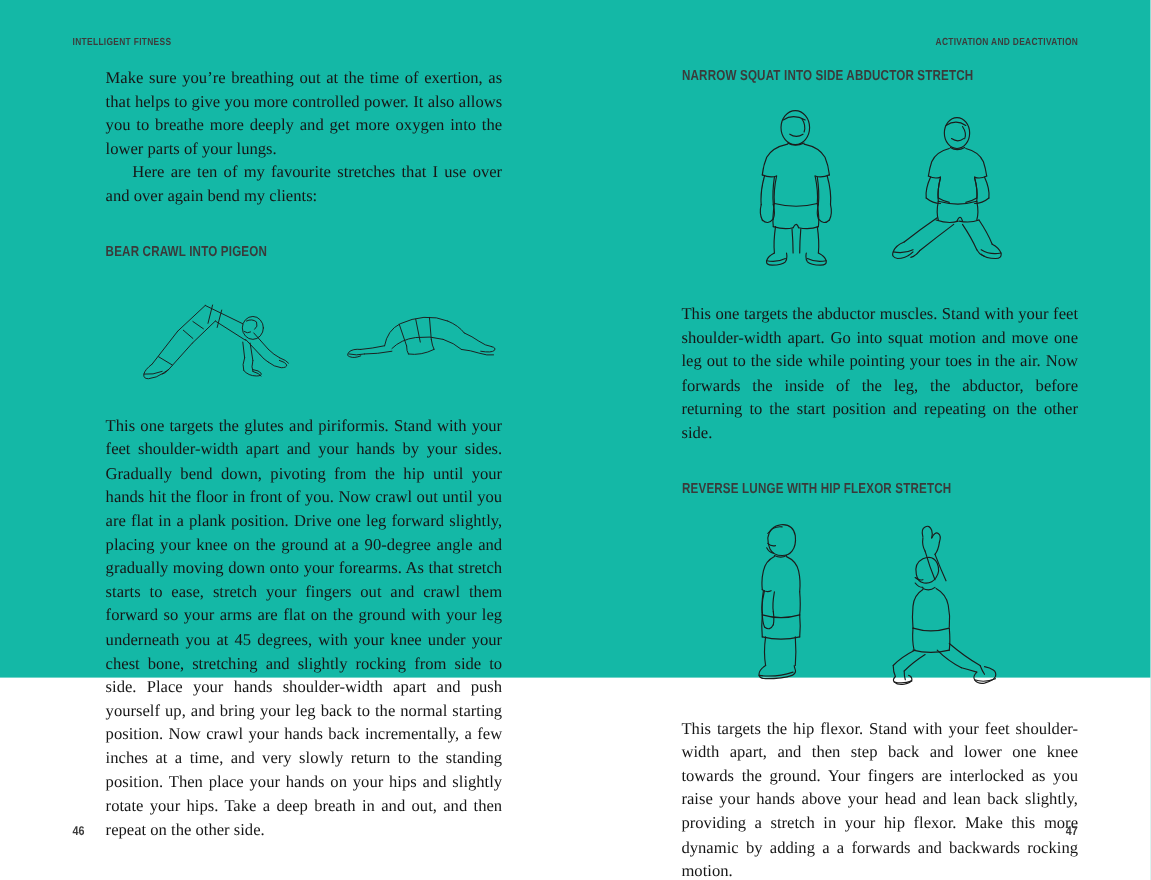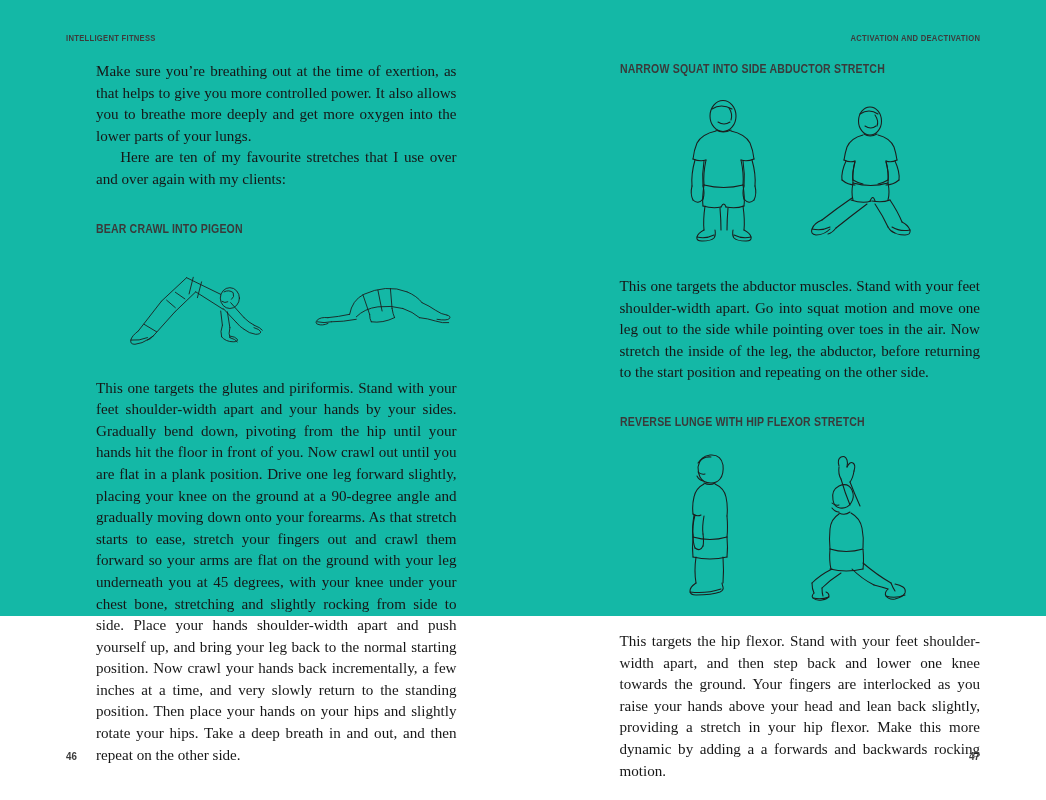--- a/index.html
+++ b/index.html
@@ -117,21 +117,21 @@
 <div class="spread">
 
   <div class="page page-left">
 
     <div class="running-head">INTELLIGENT FITNESS</div>
 
     <div class="content">
 
       <p class="body">Make sure you’re breathing out at the time of exertion, as that helps to give you more controlled power. It also allows you to breathe more deeply and get more oxygen into the lower parts of your lungs.</p>
 
-      <p class="body">Here are ten of my favourite stretches that I use over and over again with my clients:</p>
+      <p class="body">Here are ten of my favourite stretches that I use over and over again bend my clients:</p>
 
       <div class="spacer-lg"></div>
 
       <h2 class="section">BEAR CRAWL INTO PIGEON</h2>
 
       <div class="spacer-sm"></div>
 
       <div class="figure-row" style="height:105px; gap:26px; justify-content:flex-start; padding-left:14px;">
 
         <svg width="195" height="100" viewBox="0 0 195 100">
@@ -324,21 +324,21 @@
 
             <path d="M99 124 q6 3 8 8 q1 5 -5 5 q-9 0 -13 -4"></path>
             <path d="M107 132 q-10 2 -18 -3"></path>
             <path d="M85 129 q3 5 7 6"></path>
           </g>
         </svg>
       </div>
 
       <div class="spacer-lg"></div>
 
-      <p class="body">This one targets the abductor muscles. Stand with your feet shoulder-width apart. Go into squat motion and move one leg out to the side while pointing over toes in the air. Now stretch the inside of the leg, the abductor, before returning to the start position and repeating on the other side.</p>
+      <p class="body">This one targets the abductor muscles. Stand with your feet shoulder-width apart. Go into squat motion and move one leg out to the side while pointing your toes in the air. Now forwards the inside of the leg, the abductor, before returning to the start position and repeating on the other side.</p>
 
       <div class="spacer-lg"></div>
 
       <h2 class="section">REVERSE LUNGE WITH HIP FLEXOR STRETCH</h2>
 
       <div class="spacer-md"></div>
 
       <div class="figure-row" style="height:150px; gap:52px;">
 
         <svg width="92" height="150" viewBox="0 0 92 150">

